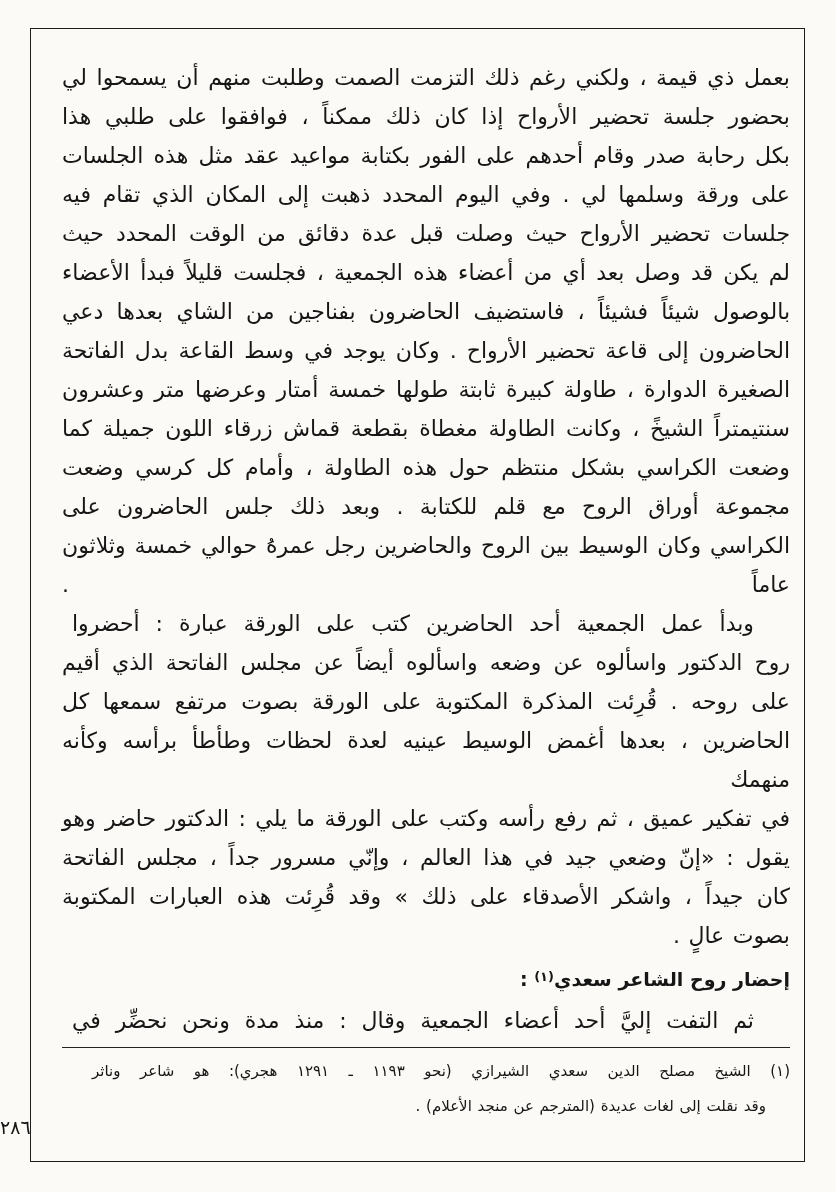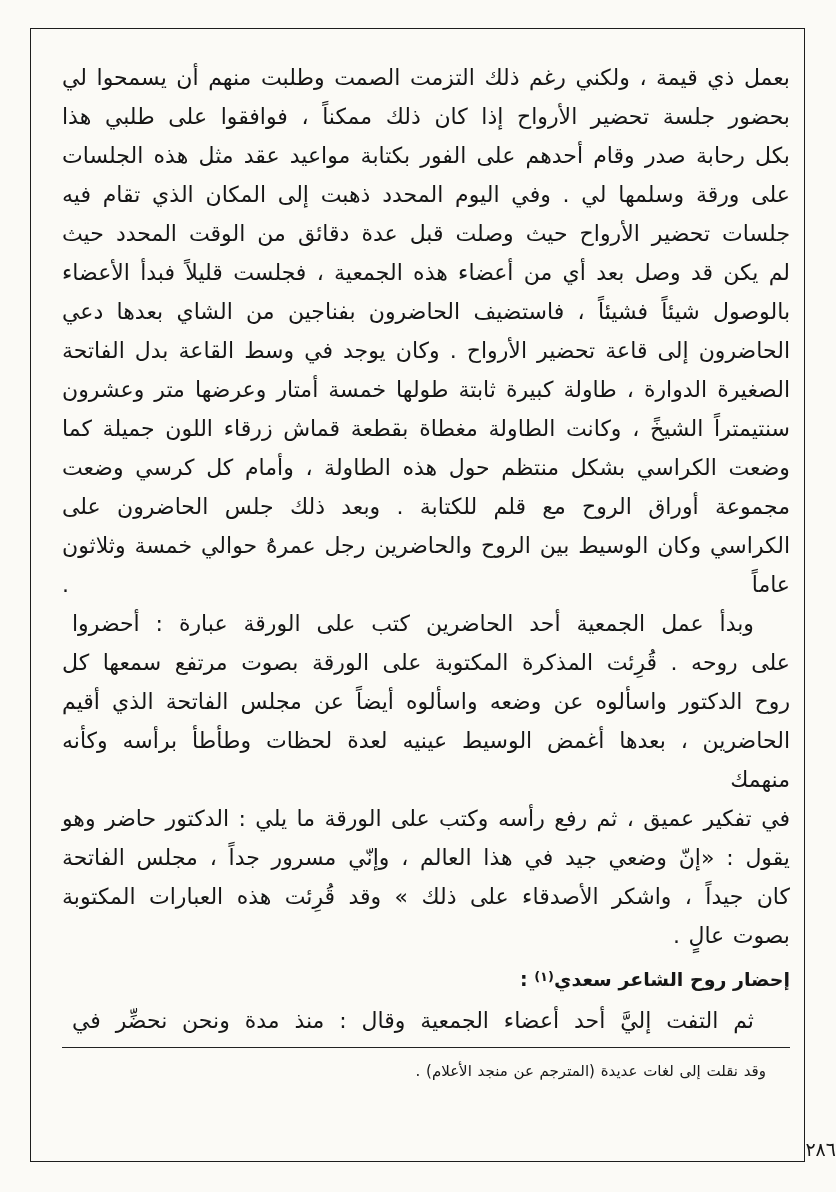--- a/index.html
+++ b/index.html
@@ -59,24 +59,24 @@
     line-height: 35px;
     text-align: justify;
     text-align-last: justify;
     word-spacing: 1px;
     padding-left: 30px;
   }
   .fnote.hang { padding-right: 24px; }
   .fnote.end { text-align-last: right; }
   .page-number {
     position: absolute;
-    bottom: 32px;
+    bottom: 54px;
     left: 0;
     right: 0;
-    text-align: right;
+    text-align: left;
     font-size: 19px;
     letter-spacing: 2px;
   }
 </style>
 </head>
 <body>
 
 <div class="frame"></div>
 
 <div class="content" dir="rtl">
@@ -89,34 +89,35 @@
       <div class="bline">جلسات تحضير الأرواح حيث وصلت قبل عدة دقائق من الوقت المحدد حيث</div>
       <div class="bline">لم يكن قد وصل بعد أي من أعضاء هذه الجمعية ، فجلست قليلاً فبدأ الأعضاء</div>
       <div class="bline">بالوصول شيئاً فشيئاً ، فاستضيف الحاضرون بفناجين من الشاي بعدها دعي</div>
       <div class="bline">الحاضرون إلى قاعة تحضير الأرواح .  وكان يوجد في وسط القاعة بدل الفاتحة</div>
       <div class="bline">الصغيرة الدوارة ، طاولة كبيرة ثابتة طولها خمسة أمتار وعرضها متر وعشرون</div>
       <div class="bline">سنتيمتراً الشيخً ، وكانت الطاولة مغطاة بقطعة قماش زرقاء اللون جميلة كما</div>
       <div class="bline">وضعت الكراسي بشكل منتظم حول هذه الطاولة ، وأمام كل كرسي وضعت</div>
       <div class="bline">مجموعة أوراق الروح مع قلم للكتابة .  وبعد ذلك جلس الحاضرون على</div>
       <div class="bline">الكراسي وكان الوسيط بين الروح والحاضرين رجل عمرهُ حوالي خمسة وثلاثون عاماً .</div>
       <div class="bline indent">وبدأ عمل الجمعية أحد الحاضرين كتب على الورقة عبارة : أحضروا</div>
+      <div class="bline">روح الدكتور واسألوه عن وضعه واسألوه أيضاً عن مجلس الفاتحة الذي أقيم</div>
       <div class="bline">على روحه .  قُرِئت المذكرة المكتوبة على الورقة بصوت مرتفع سمعها كل</div>
-      <div class="bline">روح الدكتور واسألوه عن وضعه واسألوه أيضاً عن مجلس الفاتحة الذي أقيم</div>
       <div class="bline">الحاضرين ، بعدها أغمض الوسيط عينيه لعدة لحظات وطأطأ برأسه وكأنه منهمك</div>
       <div class="bline">في تفكير عميق ، ثم رفع رأسه وكتب على الورقة ما يلي : الدكتور حاضر وهو</div>
       <div class="bline">يقول : «إنّ وضعي جيد في هذا العالم ، وإنّي مسرور جداً ، مجلس الفاتحة</div>
       <div class="bline">كان جيداً ، واشكر الأصدقاء على ذلك » وقد قُرِئت هذه العبارات المكتوبة</div>
       <div class="bline end">بصوت عالٍ .</div>
     </div>
 
   <div class="heading"><span>إحضار روح الشاعر سعدي</span><span class="marker">(١)</span><span> :</span></div>
 
   <div class="bline indent">ثم التفت إليَّ أحد أعضاء الجمعية وقال : منذ مدة ونحن نحضِّر في</div>
 
   <hr class="fn-sep">
 
   <div>
+      <div class="fnote">(١) الشيخ مصلح الدين سعدي الشيرازي (نحو ١١٩٣ ـ ١٢٩١ هجري): هو شاعر وناثر</div>
       <div class="fnote hang end">وقد نقلت إلى لغات عديدة (المترجم عن منجد الأعلام) .</div>
     </div>
 
 </div>
 
 <div class="page-number">٢٨٦</div>
 
 </body></html>

